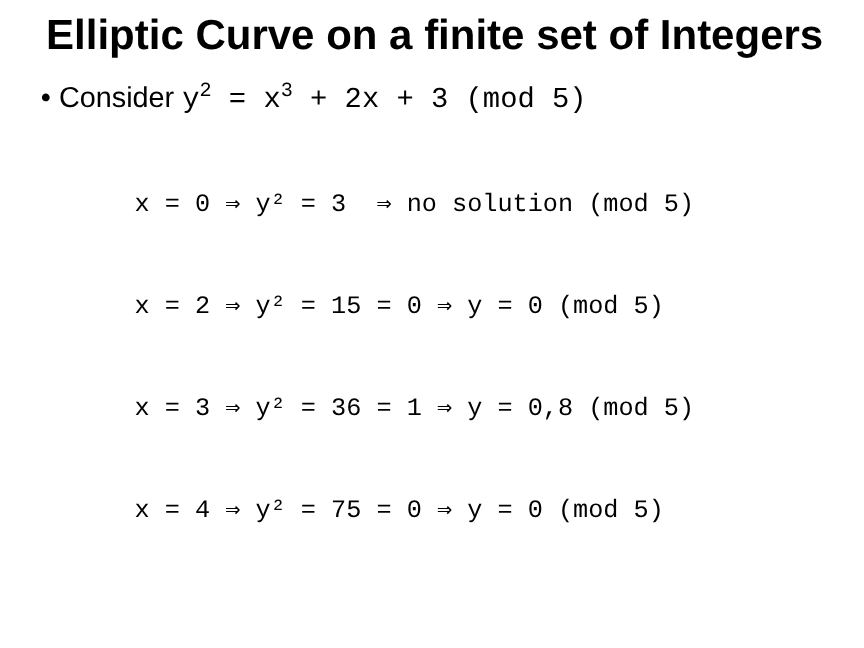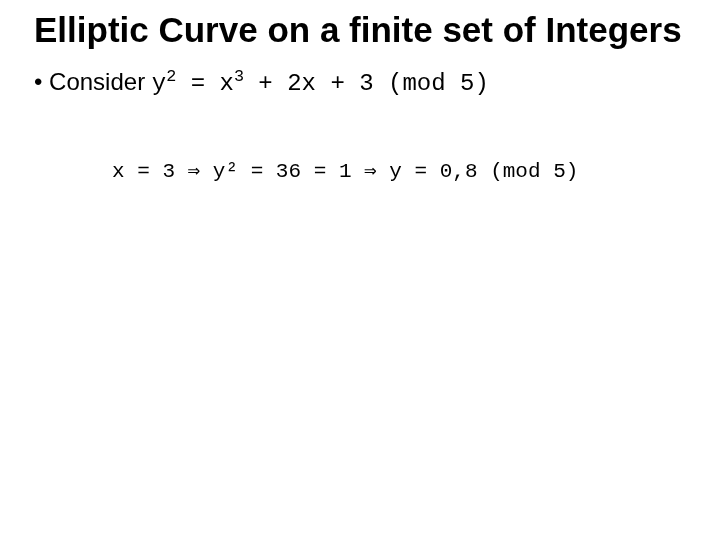--- a/index.html
+++ b/index.html
@@ -11,21 +11,21 @@
     font-family: Arial, Helvetica, sans-serif;
     color: #000;
     overflow: hidden;
   }
   .slide {
     padding: 6px 34px 0 34px;
   }
   .title {
     font-size: 35px;
     font-weight: bold;
-    text-align: left;
+    text-align: right;
     line-height: 1.15;
     margin: 4px 0 18px 0;
   }
   .bullet {
     font-size: 24px;
     margin: 18px 0 4px 0;
   }
   .bullet::before {
     content: "• ";
   }
@@ -46,16 +46,19 @@
 
 <div class="slide">
 
   <div class="title">Elliptic Curve on a finite set of Integers</div>
 
   <div class="bullet">
     <span>Consider </span><span class="mono"><span>y</span><sup>2</sup><span> = x</span><sup>3</sup><span> + 2x + 3 (mod 5)</span></span>
   </div>
 
   <div class="eq-rows">
+    <div>x = 0 ⇒ y² = 3  ⇒ no solution (mod 5)</div>
+    <div>x = 2 ⇒ y² = 15 = 0 ⇒ y = 0 (mod 5)</div>
     <div>x = 3 ⇒ y² = 36 = 1 ⇒ y = 0,8 (mod 5)</div>
+    <div>x = 4 ⇒ y² = 75 = 0 ⇒ y = 0 (mod 5)</div>
   </div>
 
 </div>
 
 </body></html>

